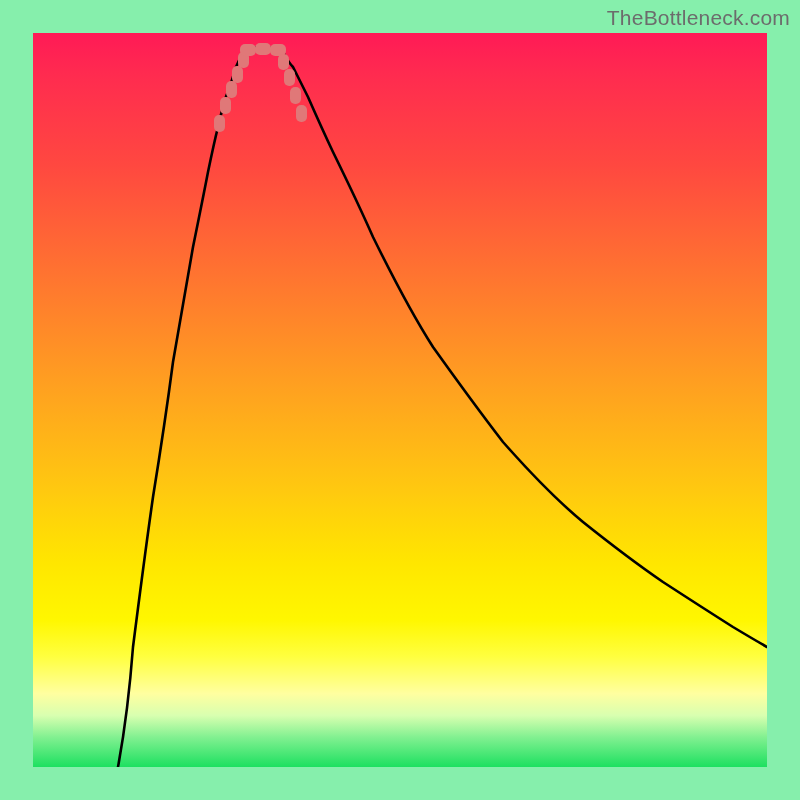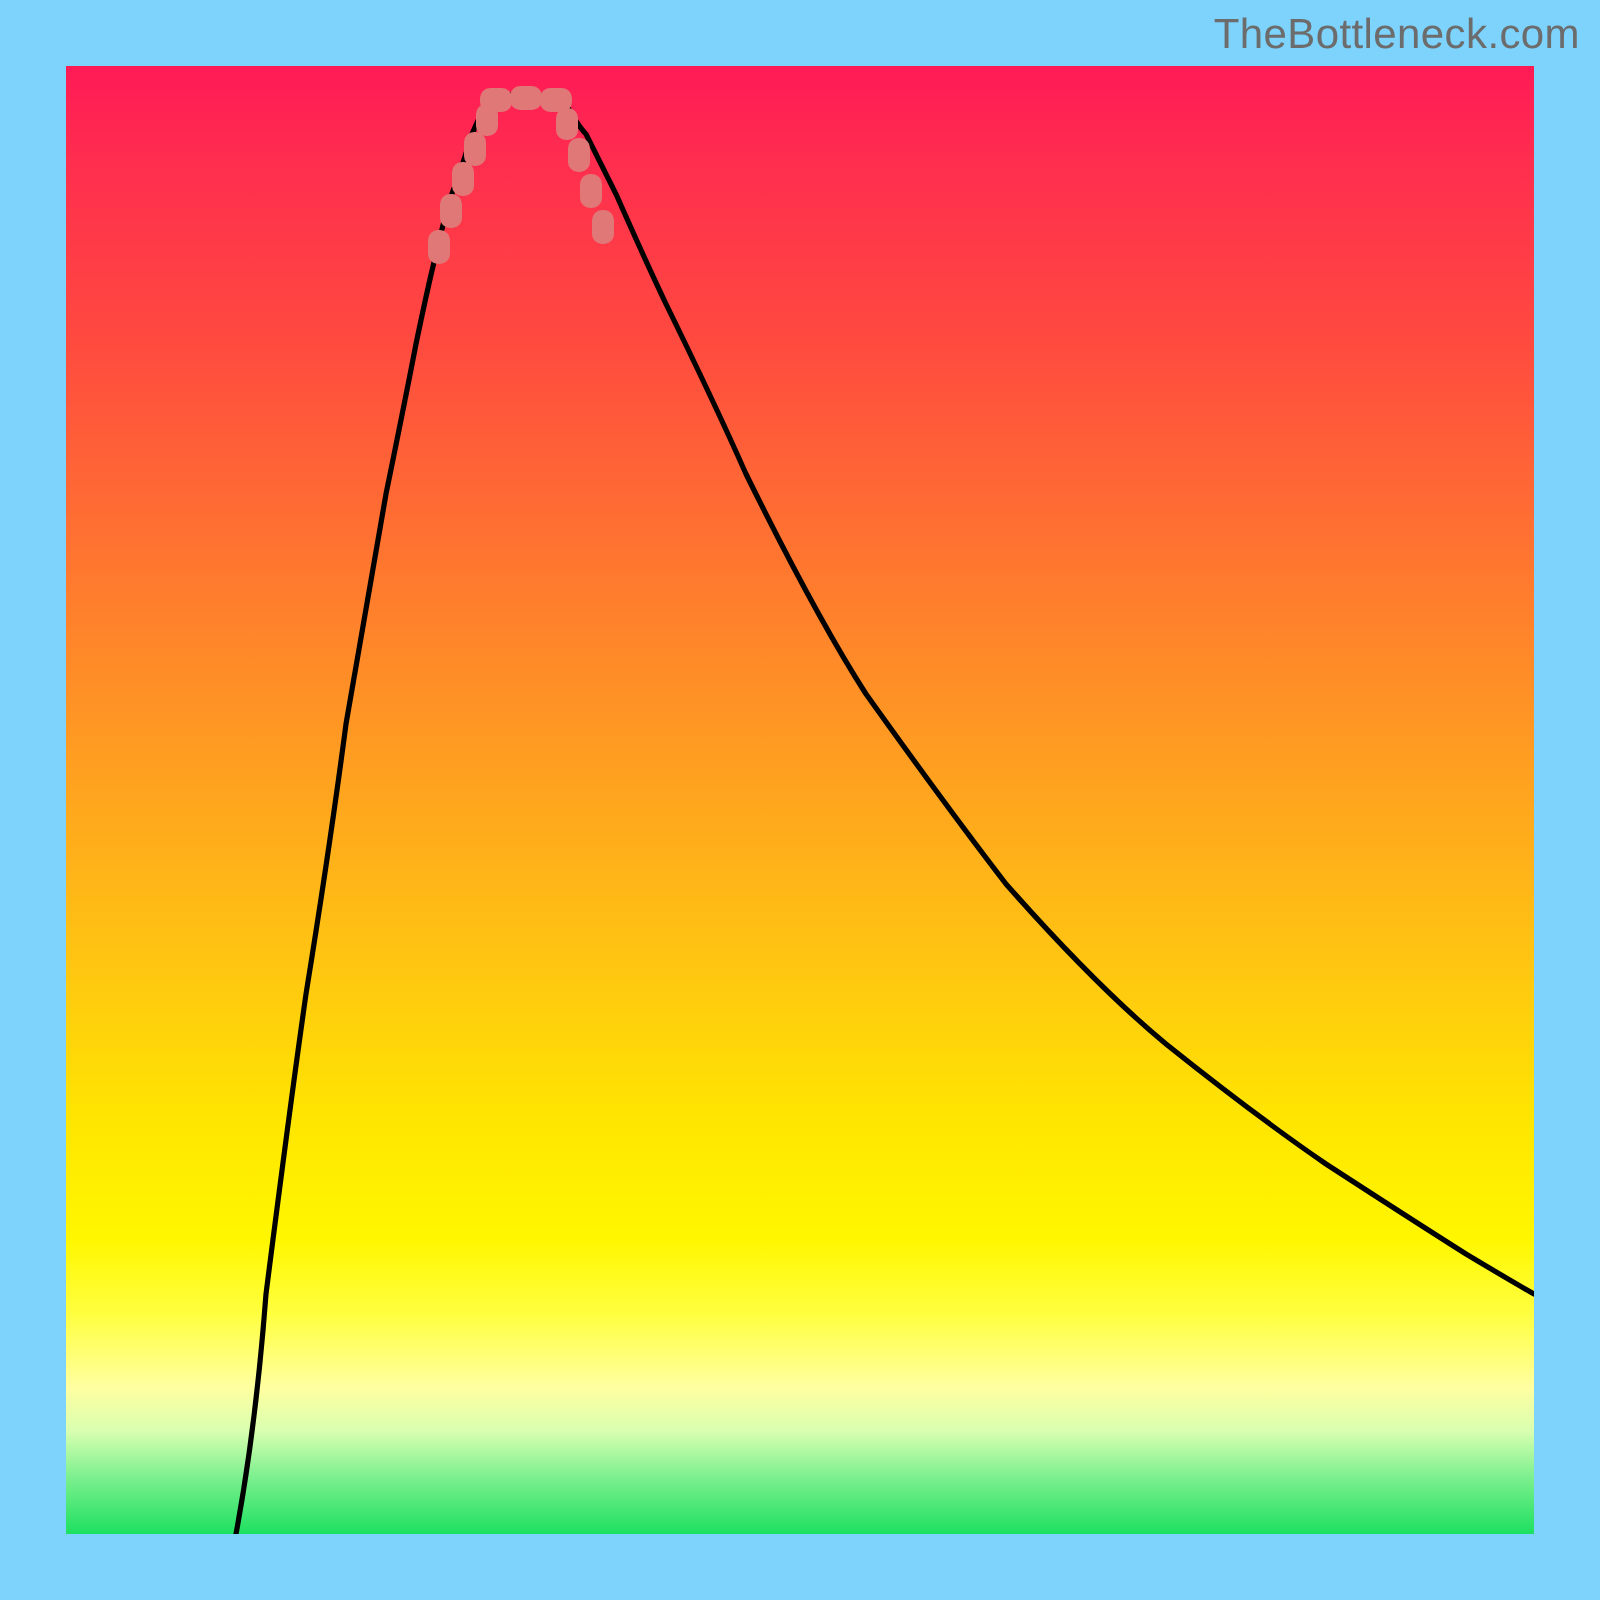--- a/index.html
+++ b/index.html
@@ -9,21 +9,21 @@
     height: 800px;
     background: #000;
     overflow: hidden;
     font-family: Arial, Helvetica, sans-serif;
   }
   .frame {
     position: absolute;
     top: 0; left: 0;
     width: 800px;
     height: 800px;
-    background: #7dd3fc;
+    background: #86efac;
   }
   .plot-area {
     position: absolute;
     top: 33px;
     left: 33px;
     width: 734px;
     height: 734px;
     overflow: hidden;
   }
   .gradient {

